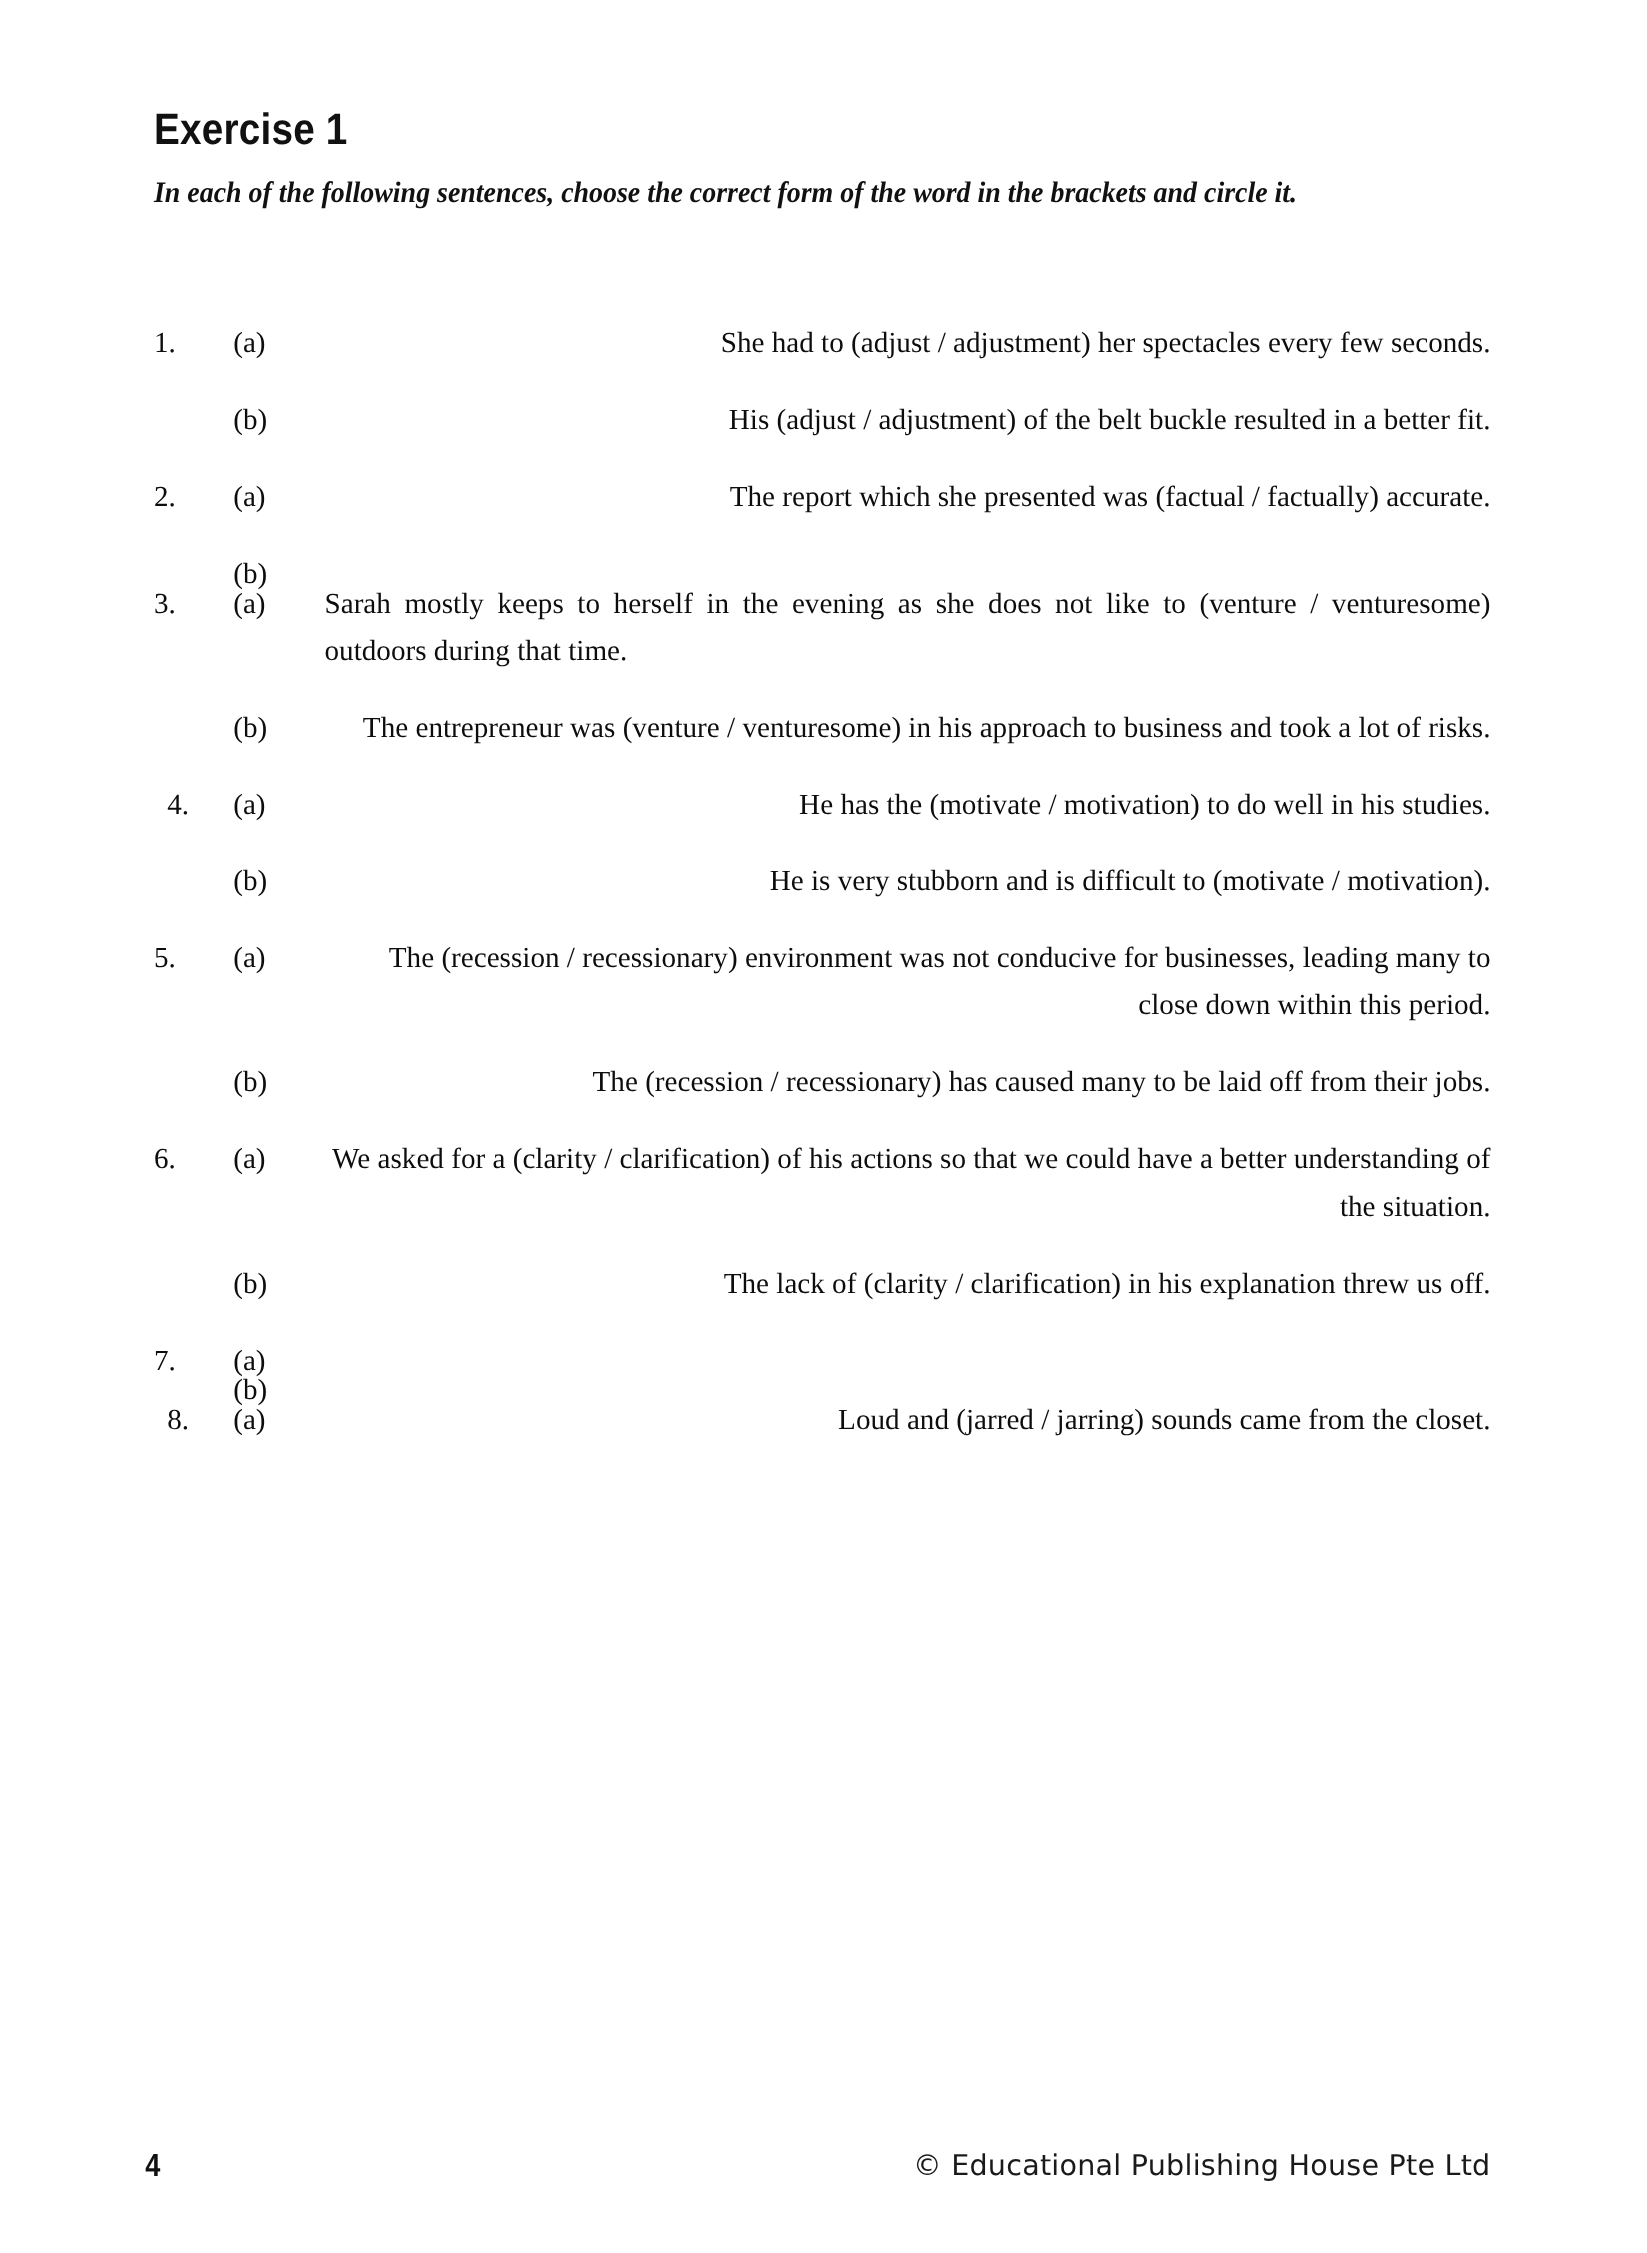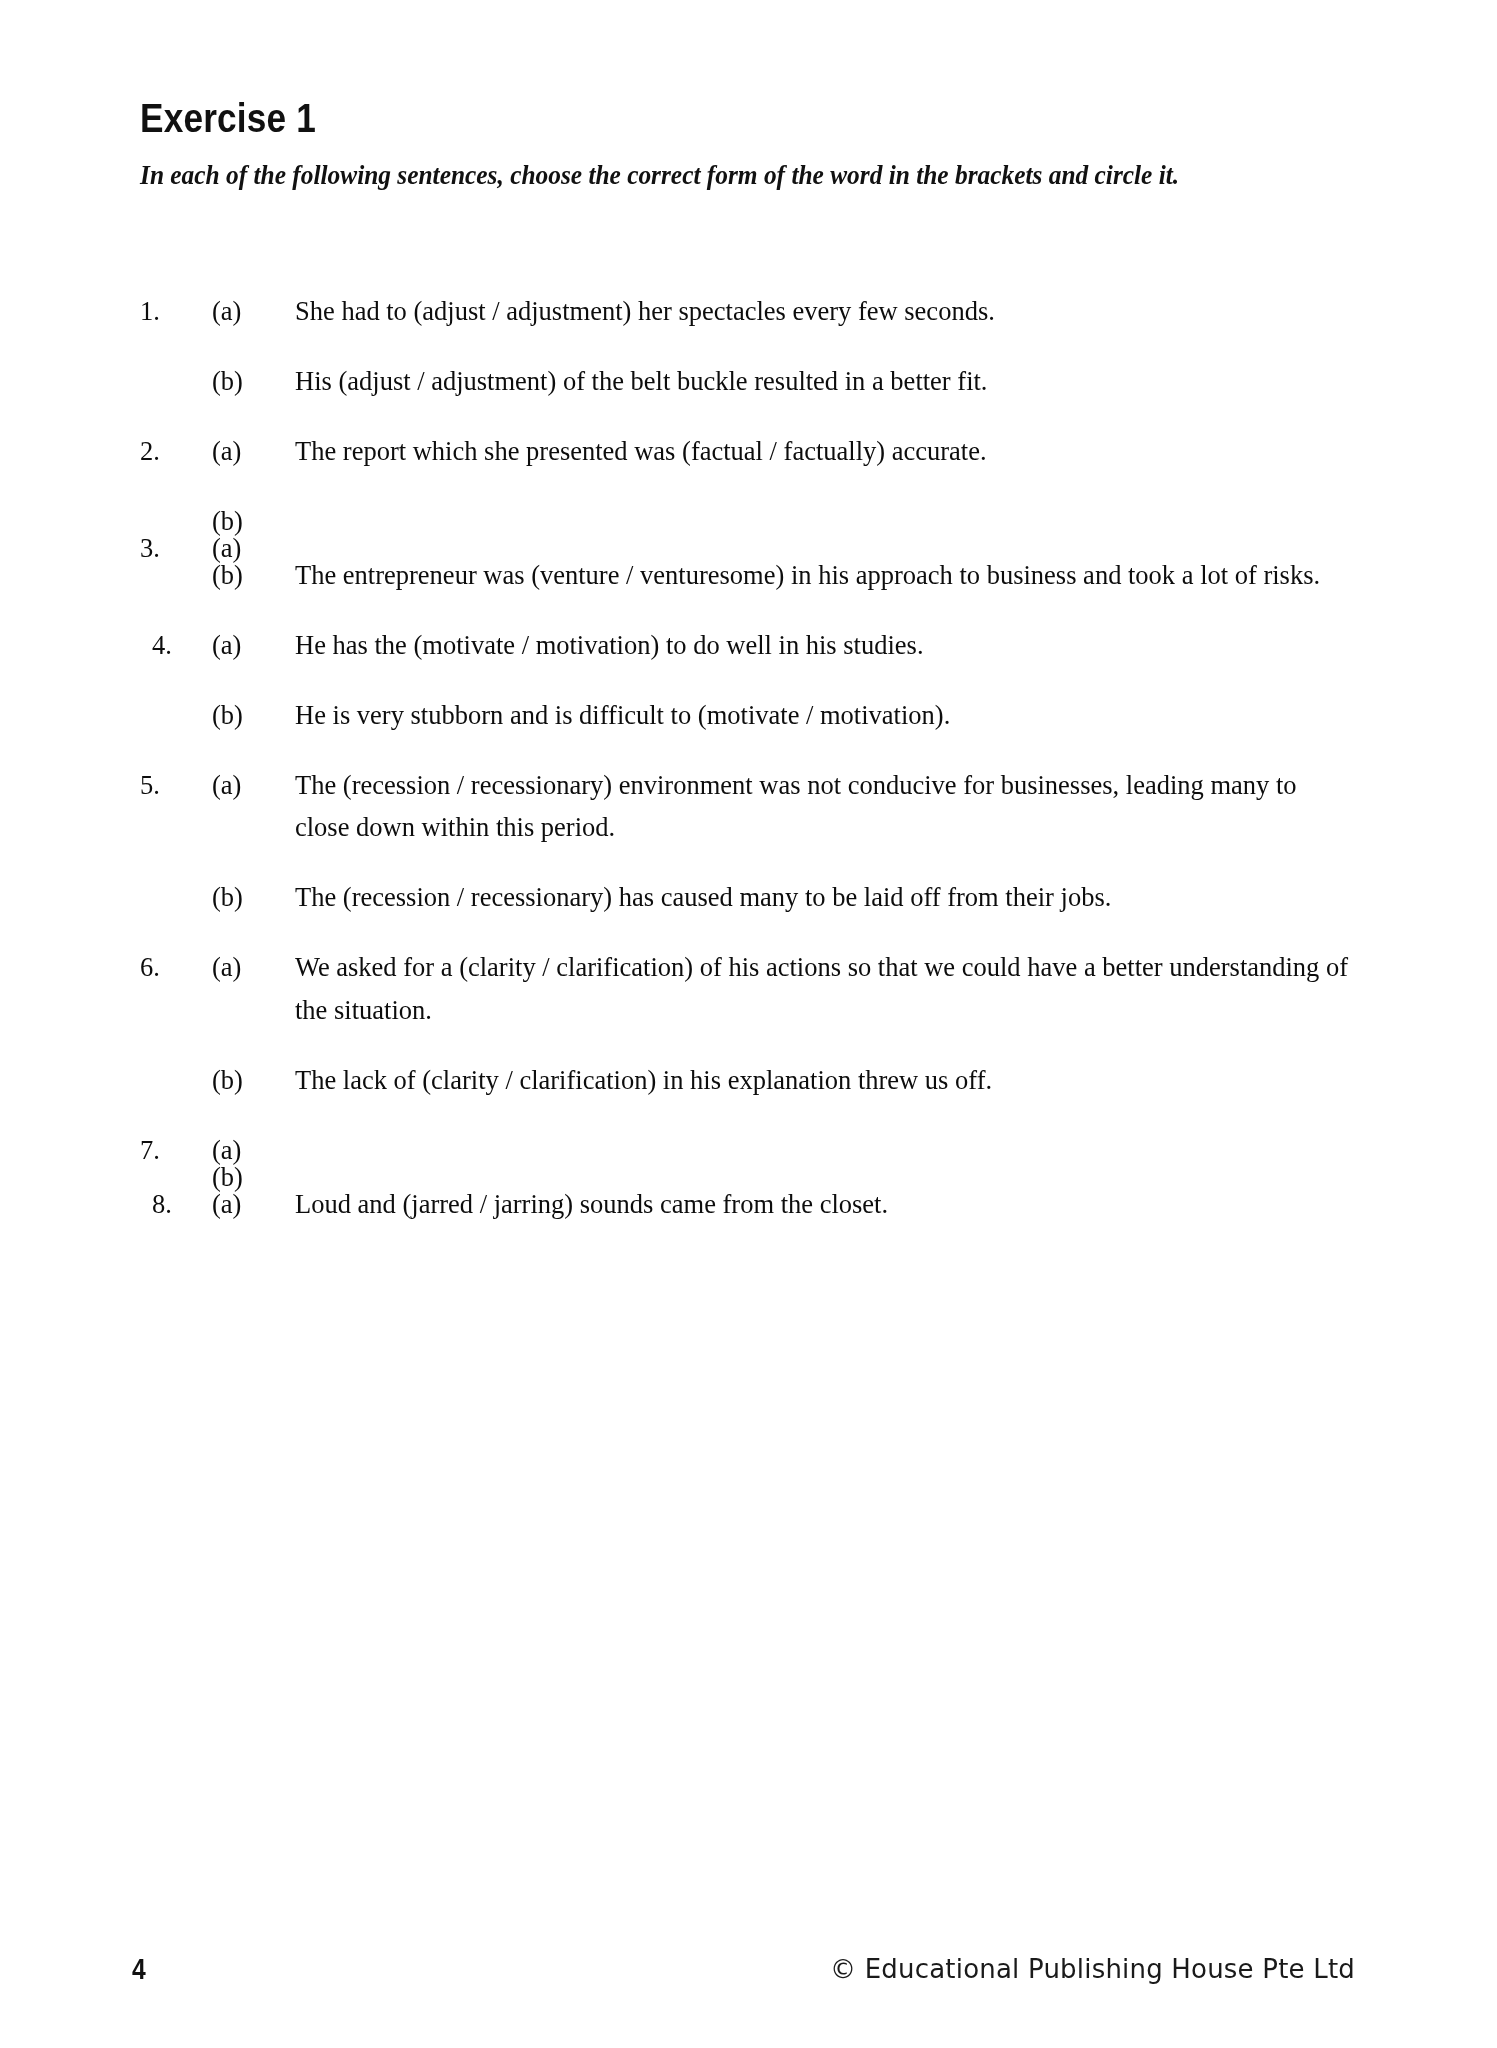--- a/index.html
+++ b/index.html
@@ -85,21 +85,21 @@
   .qtext {
     margin-left: 295px;
     margin-right: 142px;
     font-size: 26.5px;
     line-height: 1.62;
     text-align: justify;
     text-justify: inter-word;
     hyphens: none;
   }
   .qtext.nojust {
-    text-align: left;
+    text-align: right;
   }
   .block {
     position: relative;
     margin-bottom: 27px;
   }
   .sub-gap {
     height: 27px;
   }
 
   
@@ -167,20 +167,21 @@
       <div class="sub-gap"></div>
       <div class="qrow">
         <span class="qlabel">(b)</span>
       </div>
     </div>
 
     <div class="block">
       <div class="qrow">
         <span class="qnum">3.</span>
         <span class="qlabel">(a)</span>
+        <div class="qtext">Sarah mostly keeps to herself in the evening as she does not like to (venture / venturesome) outdoors during that time.</div>
       </div>
       <div class="sub-gap"></div>
       <div class="qrow">
         <span class="qlabel">(b)</span>
         <div class="qtext nojust">The entrepreneur was (venture / venturesome) in his approach to business and took a lot of risks.</div>
       </div>
     </div>
 
     <div class="block">
       <div class="qrow">

